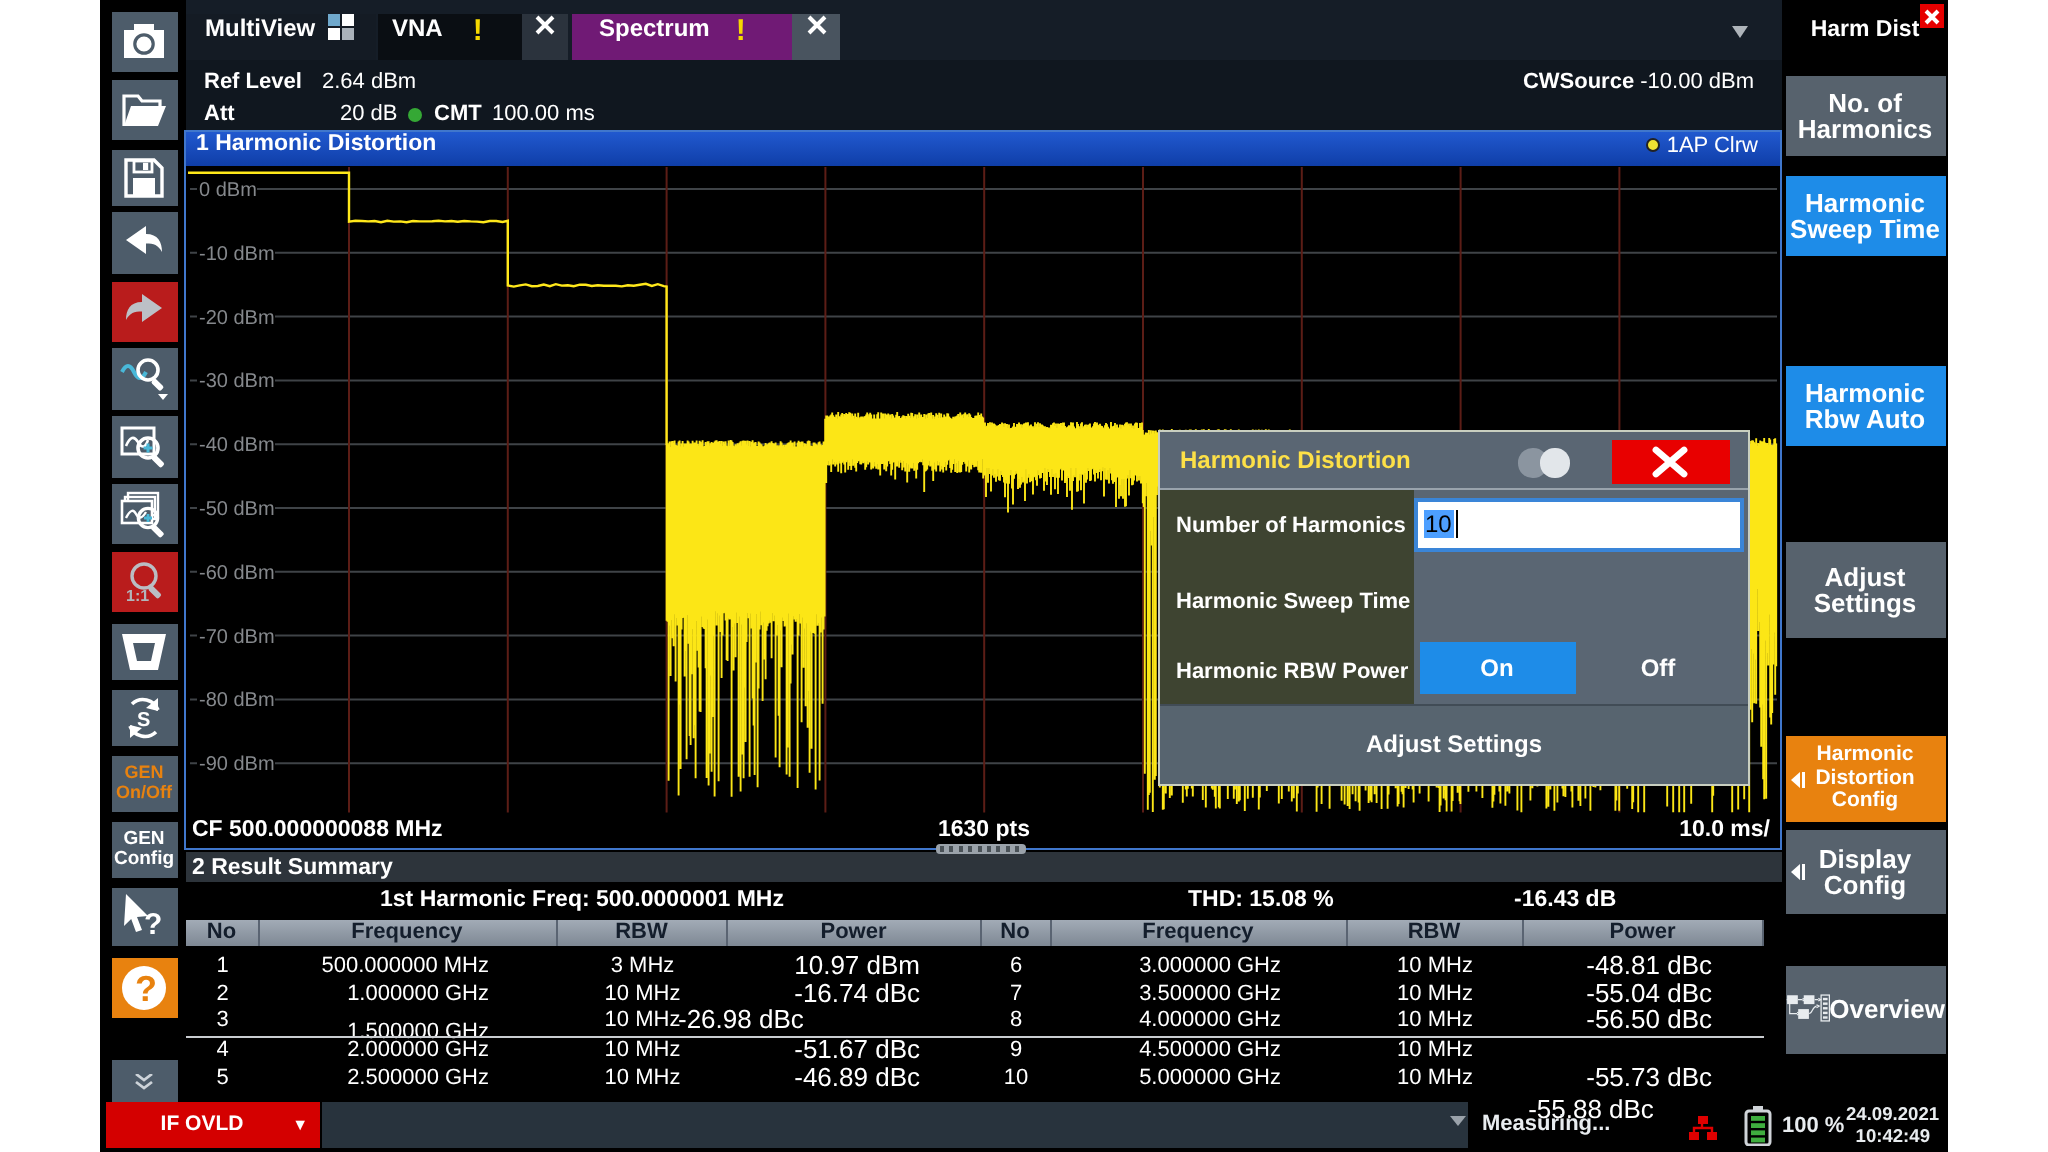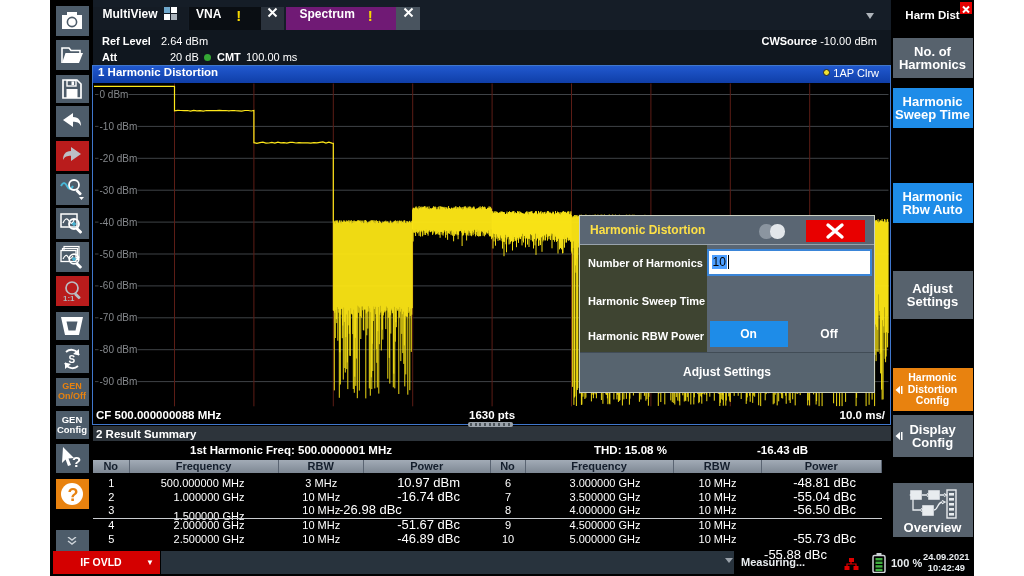--- a/index.html
+++ b/index.html
@@ -284,21 +284,21 @@
 <div class="a sk skb" style="top:182.6px;height:40.7px">Harmonic<br>Rbw Auto</div>
 <div class="a sk" style="top:271.2px;height:47.4px">Adjust<br>Settings</div>
 <div class="a sk" style="top:368.4px;height:42.7px;background:#e8820f;font-size:10.5px;line-height:11.5px"><svg style="position:absolute;left:2px;top:50%;margin-top:-4px" width="8" height="8" viewBox="0 0 8 8">
       <path d="M5 0 L0.5 4 L5 8 Z" fill="#fff"></path>
       <rect x="6" y="0" width="1.5" height="8" fill="#fff"></rect>
     </svg>Harmonic<br>Distortion<br>Config</div>
 <div class="a sk" style="top:414.7px;height:42.7px"><svg style="position:absolute;left:2px;top:50%;margin-top:-4px" width="8" height="8" viewBox="0 0 8 8">
       <path d="M5 0 L0.5 4 L5 8 Z" fill="#fff"></path>
       <rect x="6" y="0" width="1.5" height="8" fill="#fff"></rect>
     </svg>Display<br>Config</div>
-<div class="a sk" style="top:483.1px;height:54px;flex-direction:column;justify-content:flex-end;padding-bottom:3px">
+<div class="a sk" style="top:483.1px;height:44px;flex-direction:row;justify-content:flex-end;padding-bottom:3px">
     <svg width="48" height="30" viewBox="0 0 48 30">
       <g fill="none" stroke="#e8ecef" stroke-width="1.6">
         <rect x="2" y="2" width="10" height="8" fill="#e8ecef"></rect>
         <rect x="20" y="2" width="10" height="8" fill="#e8ecef"></rect>
         <rect x="14" y="17" width="10" height="9" fill="#e8ecef"></rect>
         <path d="M13 6 H18 M18 4.5 L20.5 6 L18 7.5" stroke-width="1.3"></path>
         <path d="M31 6 H35 M35 4.5 L37.5 6 L35 7.5" stroke-width="1.3"></path>
         <path d="M2 6 H0.8 M4 10 V21 H12 M12 19.5 L14.5 21 L12 22.5" stroke-width="1.3"></path>
         <path d="M25 21 C29 21 28 14 33 13 M33 11.5 L36 13 L33 14.8" stroke-width="1.3"></path>
       </g>

